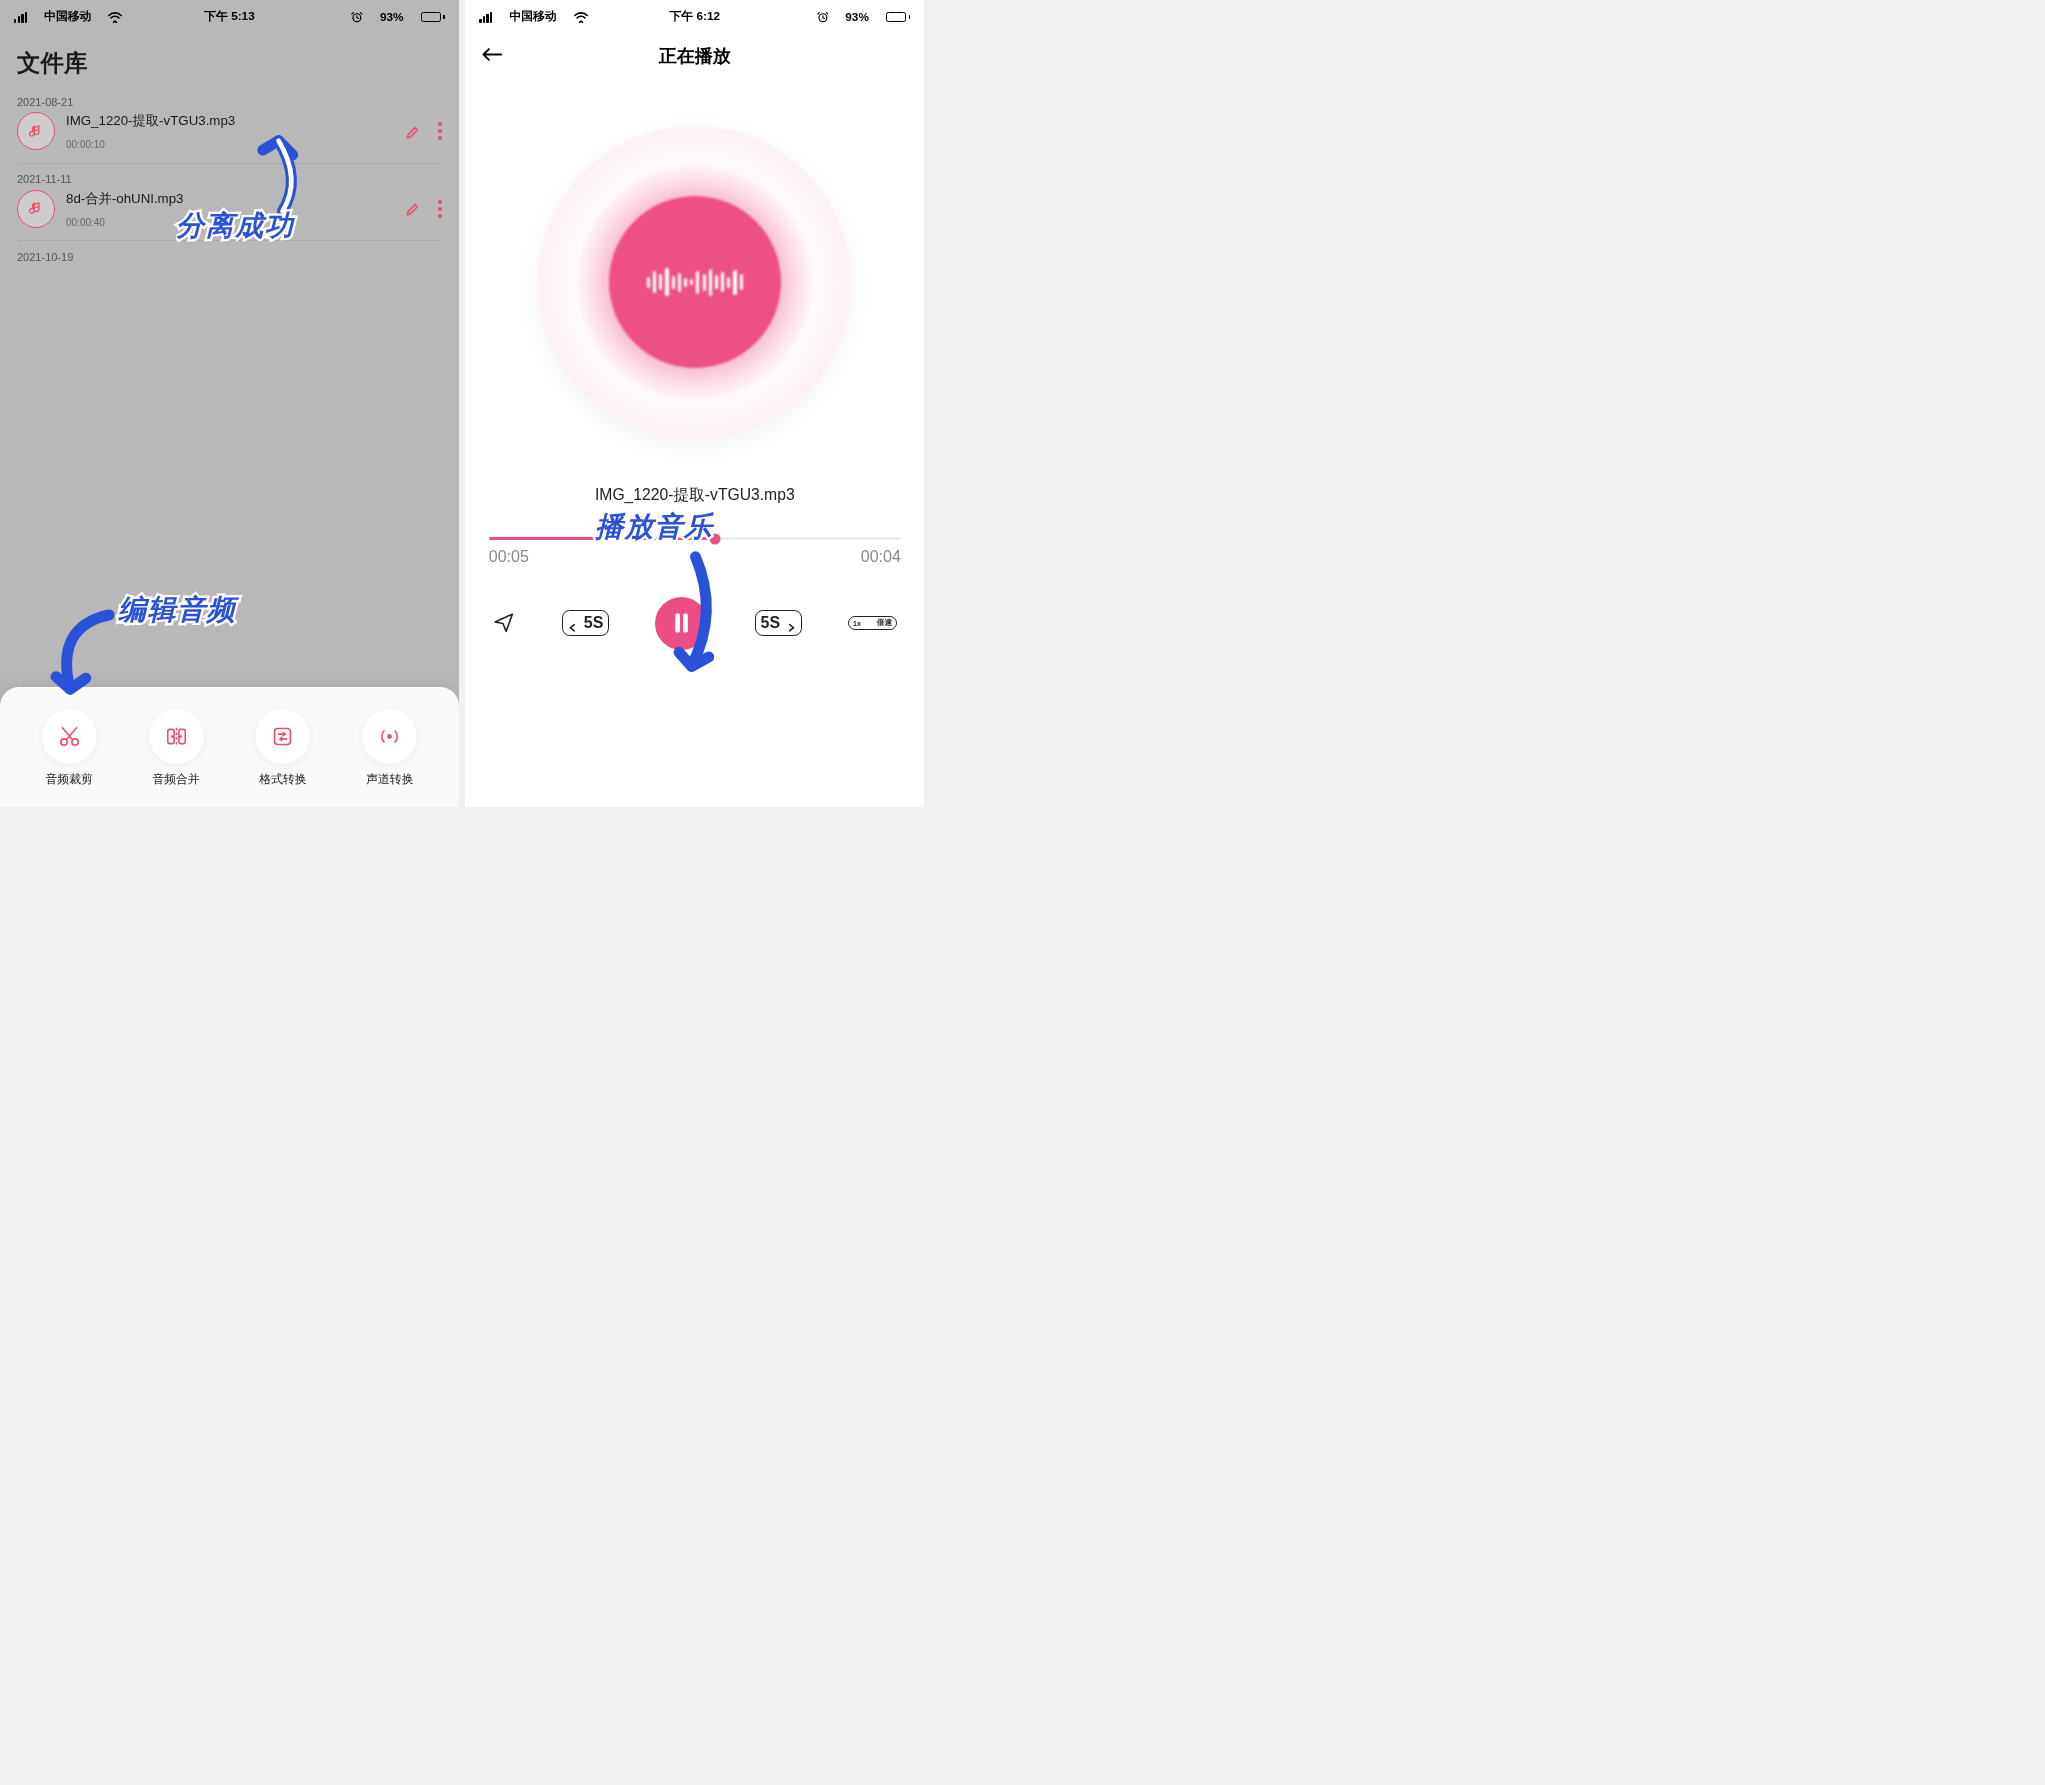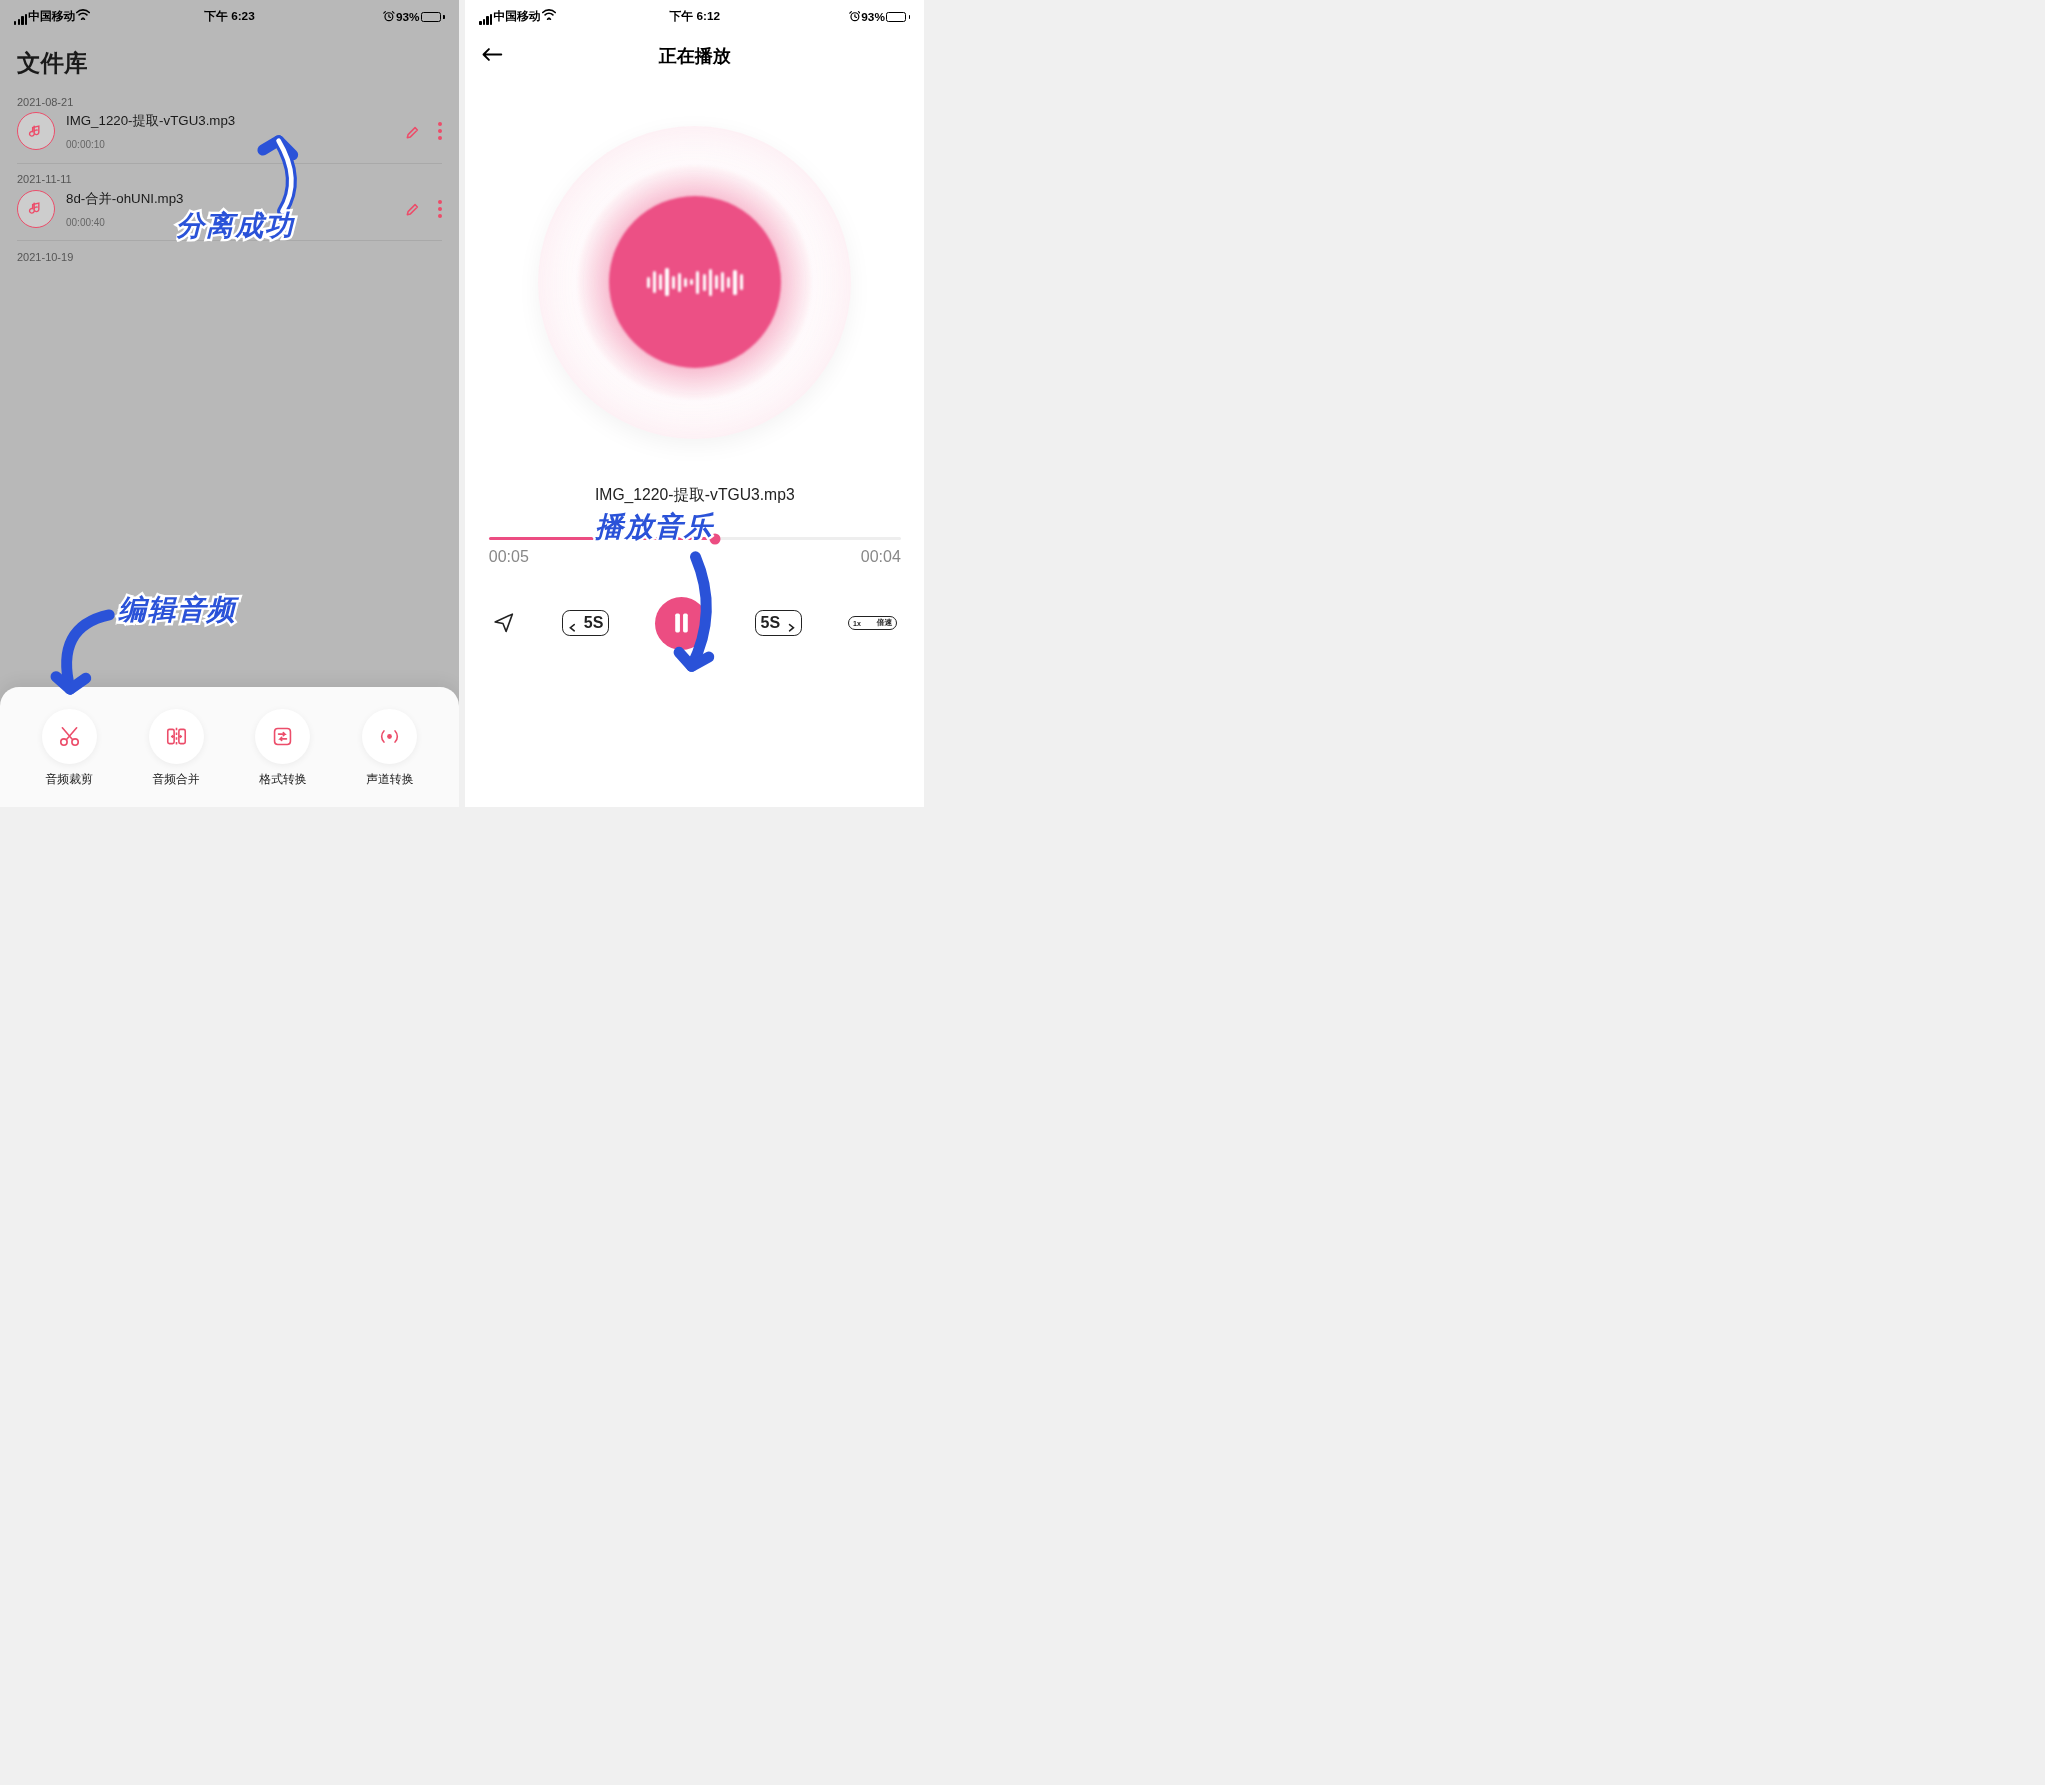--- a/index.html
+++ b/index.html
@@ -24,21 +24,21 @@
 .status-bar {
   height: 34px;
   display: flex;
   align-items: center;
   justify-content: space-between;
   padding: 0 14px;
   font-size: 11.8px;
   font-weight: 600;
   color: #000;
 }
-.status-left, .status-right { display: flex; gap: 1px; }
+.status-left, .status-right { display: flex; align-items: center; gap: 17px; }
 .status-center { position: absolute; left: 50%; transform: translateX(-50%); }
 .signal-bars { display: inline-flex; align-items: flex-end; gap: 1.2px; }
 .signal-bars span { width: 2.4px; background: #000; border-radius: 0.8px; }
 .signal-bars span:nth-child(1){height:3.9px}
 .signal-bars span:nth-child(2){height:6.3px}
 .signal-bars span:nth-child(3){height:8.6px}
 .signal-bars span:nth-child(4){height:11px}
 .wifi-icon, .alarm-icon { display: inline-flex; }
 .battery { display: inline-flex; align-items: center; gap: 2.4px; }
 .battery-body {
@@ -179,21 +179,21 @@
           <span></span>
           <span></span>
         </span>
       <span>中国移动</span>
       <span class="wifi-icon">
         <svg width="14" height="11" viewBox="0 0 18 14">
             <path d="M9 12 a1.8 1.8 0 1 0 0.01 0 M4 7.5 a7 7 0 0 1 10 0 M1 4.5 a11 11 0 0 1 16 0" fill="none" stroke="#000" stroke-width="2" stroke-linecap="round"></path>
           </svg>
       </span>
     </div>
-    <div class="status-center">下午 6:23</div>
+    <div class="status-center">下午 5:13</div>
     <div class="status-right">
       <span class="alarm-icon">
         <svg width="11.8" height="11.8" viewBox="0 0 15 15">
             <circle cx="7.5" cy="8.5" r="5" fill="none" stroke="#000" stroke-width="1.5"></circle>
             <path d="M7.5 6 v2.5 l2 1 M3 2 l-2 2 M12 2 l2 2" stroke="#000" stroke-width="1.5" fill="none" stroke-linecap="round"></path>
           </svg>
       </span>
       <span>93%</span>
       <span class="battery">
         <span class="battery-body"><span class="battery-fill"></span></span>

